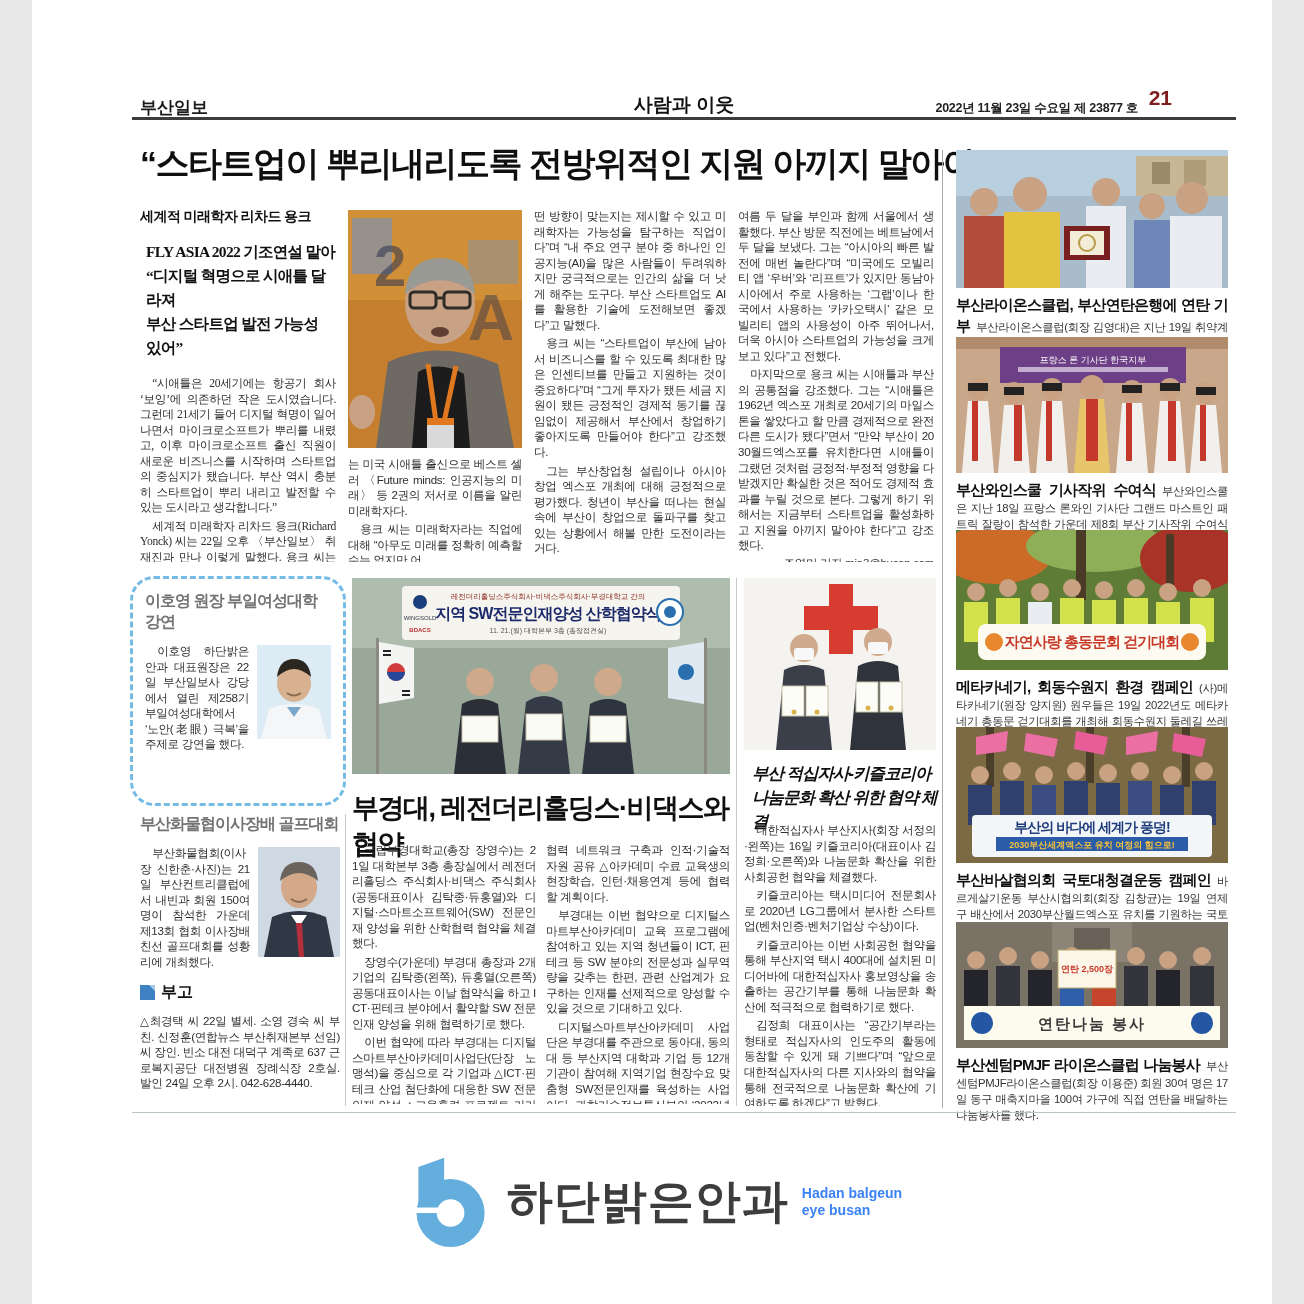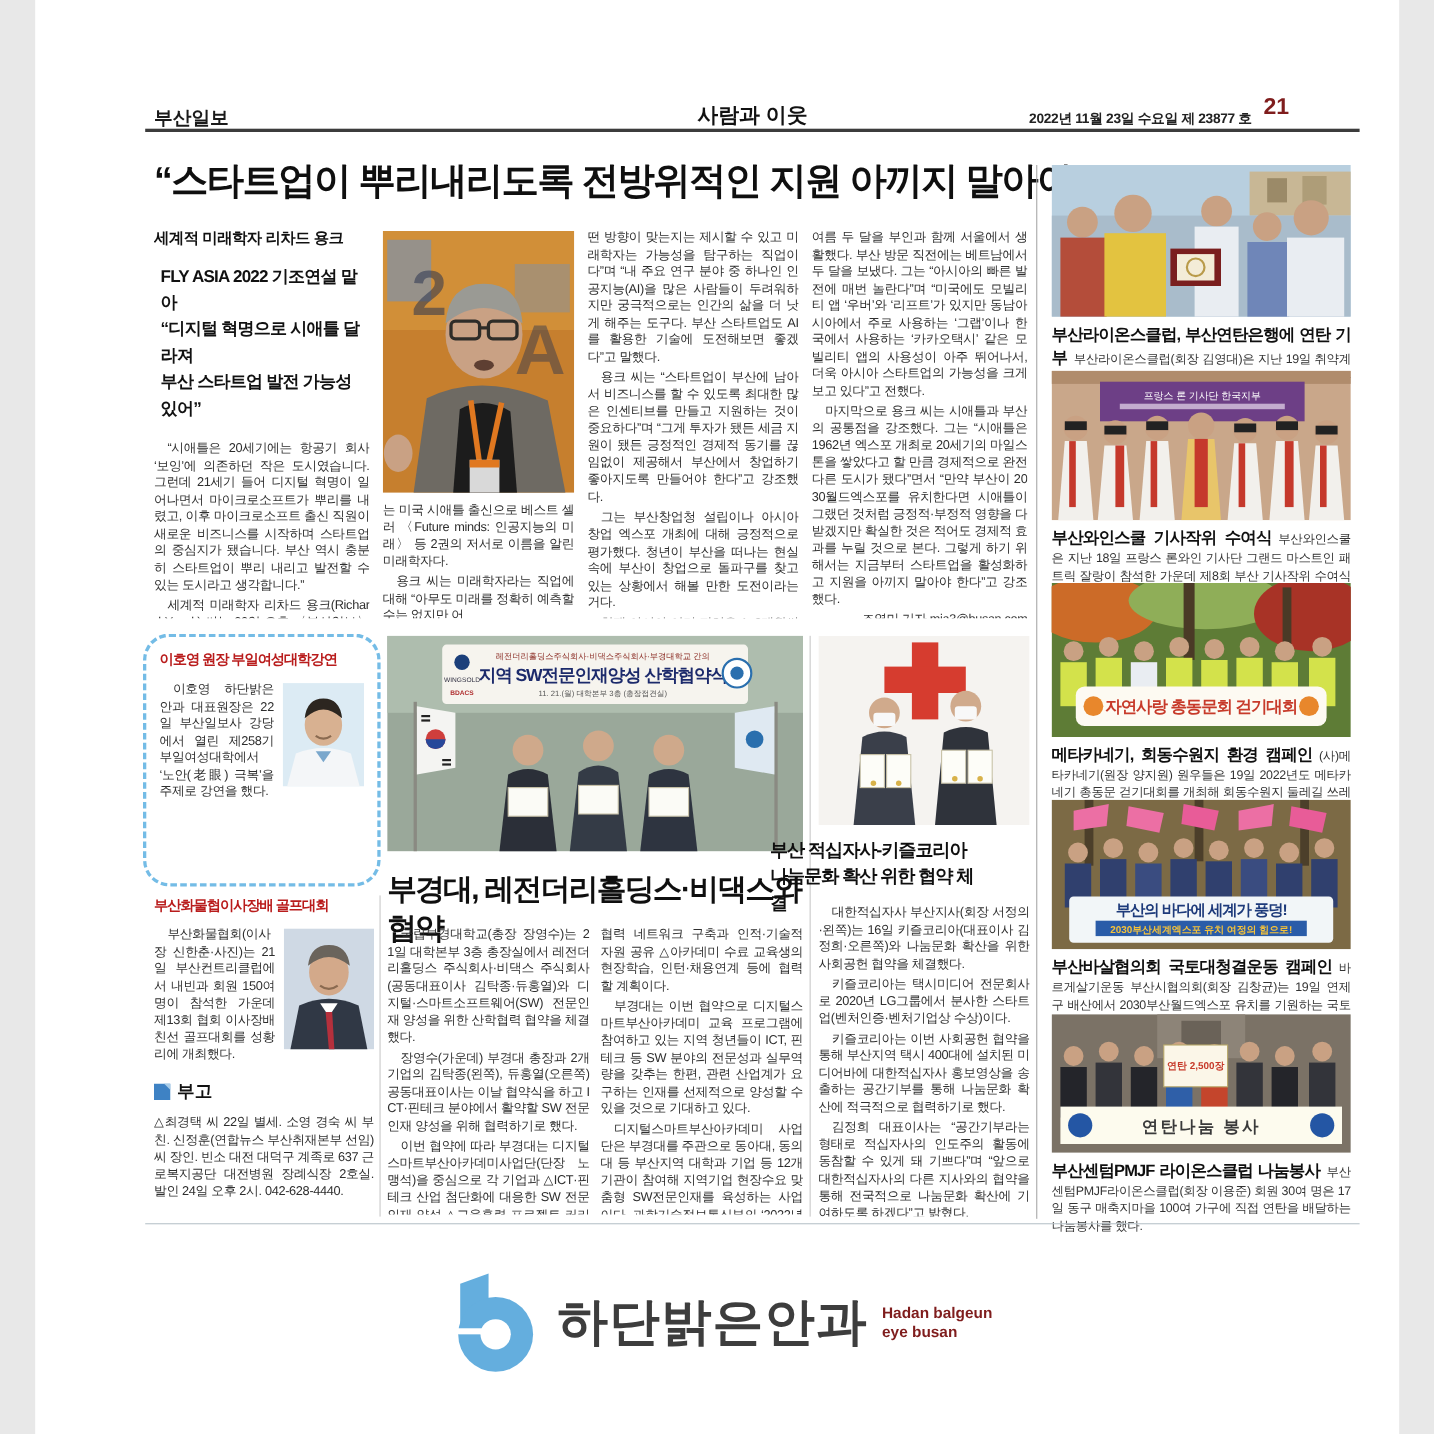--- a/index.html
+++ b/index.html
@@ -17,46 +17,46 @@
   .headline{font-size:34px;font-weight:800;color:#0f0f0f;letter-spacing:-1.5px;white-space:nowrap;}
   .kicker{font-size:14px;font-weight:800;color:#111;margin-bottom:14px;letter-spacing:-0.5px;}
   .deck{font-size:15.5px;font-weight:800;color:#111;line-height:1.55;letter-spacing:-0.7px;margin-bottom:16px;}
   .deck div{padding-left:6px;}
   .byline{display:block;text-align:right;font-size:11.5px;color:#333;text-indent:0;margin-top:2px;}
   .vline{background:#a9a9a9;width:1px;}
   .vline2{background:#c9c9c9;width:1px;}
   .sb-item{position:absolute;left:924px;width:272px;}
   .sb-cap{margin-top:6px;font-size:11.3px;line-height:1.42;text-align:justify;word-break:break-all;letter-spacing:-0.3px;color:#333;}
   .sb-title{font-size:15px;font-weight:800;color:#0f0f0f;letter-spacing:-0.8px;margin-right:6px;}
-  .mid-title{font-size:13px;font-weight:800;color:#b91c1c;letter-spacing:-1px;margin-bottom:10px;}
+  .mid-title{font-size:16px;font-weight:800;color:#737373;letter-spacing:-1px;margin-bottom:10px;}
   .dash-box{border:3px dashed #74bce6;border-radius:24px;padding:12px 12px 8px 12px;box-sizing:border-box;}
   .obit-label{display:flex;align-items:center;gap:6px;font-size:16px;font-weight:800;color:#111;margin-bottom:10px;}
   .mou-headline{font-size:27px;font-weight:800;color:#0f0f0f;letter-spacing:-1.5px;}
   .rc-headline{font-size:16.5px;font-weight:800;color:#0f0f0f;letter-spacing:-1px;line-height:1.45;margin-bottom:10px;}
   .bottom-rule{background:#b9c4ca;height:1px;}
   .footer-logo{display:flex;align-items:center;gap:13px;}
   .logo-kr{font-size:46px;font-weight:800;color:#3d3d3d;letter-spacing:1px;}
-  .logo-en{font-size:14px;color:#7f1d1d;line-height:1.25;font-weight:700;}
+  .logo-en{font-size:14px;color:#3b82f6;line-height:1.25;font-weight:700;}
   svg{display:block;}
   .iby{float:right;text-indent:0;font-size:11.5px;color:#333;}
 </style>
 </head>
 <body>
 
 <div class="page">
 
   <div class="abs masthead" style="left:108px;top:96px;">부산일보</div>
   <div class="abs section-title" style="left:0;top:92px;width:1304px;text-align:center;">사람과 이웃</div>
   <div class="abs dateline" style="right:134px;top:100px;">2022년 11월 23일 수요일  제 23877 호</div>
   <div class="abs pagenum" style="right:100px;top:86px;">21</div>
   <div class="abs top-rule" style="left:100px;top:117px;width:1104px;"></div>
 
   <div class="abs headline" style="left:108px;top:141px;">“스타트업이 뿌리내리도록 전방위적인 지원 아끼지 말아야”</div>
 
-  <div class="abs" style="left:108px;top:208px;width:196px;height:354px;overflow:hidden;">
+  <div class="abs" style="left:108px;top:208px;width:196px;height:354px;overflow:hidden;font-family:Liberation Serif, serif;">
     <div class="kicker">세계적 미래학자 리차드 용크</div>
     <div class="deck">
       <div>FLY ASIA 2022 기조연설 맡아</div>
       <div>“디지털 혁명으로 시애틀 달라져</div>
       <div>부산 스타트업 발전 가능성 있어”</div>
     </div>
     <div class="body-txt">
       <p>“시애틀은 20세기에는 항공기 회사 ‘보잉’에 의존하던 작은 도시였습니다. 그런데 21세기 들어 디지털 혁명이 일어나면서 마이크로소프트가 뿌리를 내렸고, 이후 마이크로소프트 출신 직원이 새로운 비즈니스를 시작하며 스타트업의 중심지가 됐습니다. 부산 역시 충분히 스타트업이 뿌리 내리고 발전할 수 있는 도시라고 생각합니다.”</p>
       <p>세계적 미래학자 리차드 용크(Richard Yonck) 씨는 22일 오후 〈부산일보〉 취재진과 만나 이렇게 말했다. 용크 씨는 이날 오후 개막한 ‘제1회 아시아 창업 엑스포 FLY ASIA 2022’에서 ‘아시아 창업 생태계 미래’를 주제로 기조연설을 맡아 부산을 찾았다. 그</p>
     </div>
@@ -391,21 +391,21 @@
         <circle cx="73" cy="134" r="2.5" fill="#d8b24a"></circle>
       <circle cx="134" cy="64" r="14" fill="#d0aa8c"></circle>
         <rect x="124" y="64" width="20" height="12" rx="3" fill="#f8f8f8"></rect>
       <path d="M106 172 L114 88 Q134 78 154 88 L162 172 Z" fill="#2f333b"></path>
       <rect x="112" y="104" width="22" height="30" fill="#fdfdf8" stroke="#c8c2a8"></rect>
         <rect x="136" y="104" width="22" height="30" fill="#fdfdf8" stroke="#c8c2a8"></rect>
       <circle cx="124" cy="130" r="2.5" fill="#d8b24a"></circle>
         <circle cx="147" cy="130" r="2.5" fill="#d8b24a"></circle>
     </g>
   </svg>
-  <div class="abs" style="left:668px;top:762px;width:192px;">
+  <div class="abs" style="left:720px;top:762px;width:192px;font-style:italic;">
     <div class="rc-headline">
       <div>부산 적십자사-키즐코리아</div>
       <div>나눔문화 확산 위한 협약 체결</div>
     </div>
   </div>
   <div class="abs body-txt" style="left:712px;top:822px;width:192px;height:284px;">
     <p>대한적십자사 부산지사(회장 서정의·왼쪽)는 16일 키즐코리아(대표이사 김정희·오른쪽)와 나눔문화 확산을 위한 사회공헌 협약을 체결했다.</p>
     <p>키즐코리아는 택시미디어 전문회사로 2020년 LG그룹에서 분사한 스타트업(벤처인증·벤처기업상 수상)이다.</p>
     <p>키즐코리아는 이번 사회공헌 협약을 통해 부산지역 택시 400대에 설치된 미디어바에 대한적십자사 홍보영상을 송출하는 공간기부를 통해 나눔문화 확산에 적극적으로 협력하기로 했다.</p>
     <p><span>김정희 대표이사는 “공간기부라는 형태로 적십자사의 인도주의 활동에 동참할 수 있게 돼 기쁘다”며 “앞으로 대한적십자사의 다른 지사와의 협약을 통해 전국적으로 나눔문화 확산에 기여하도록 하겠다”고 밝혔다.</span></p>

